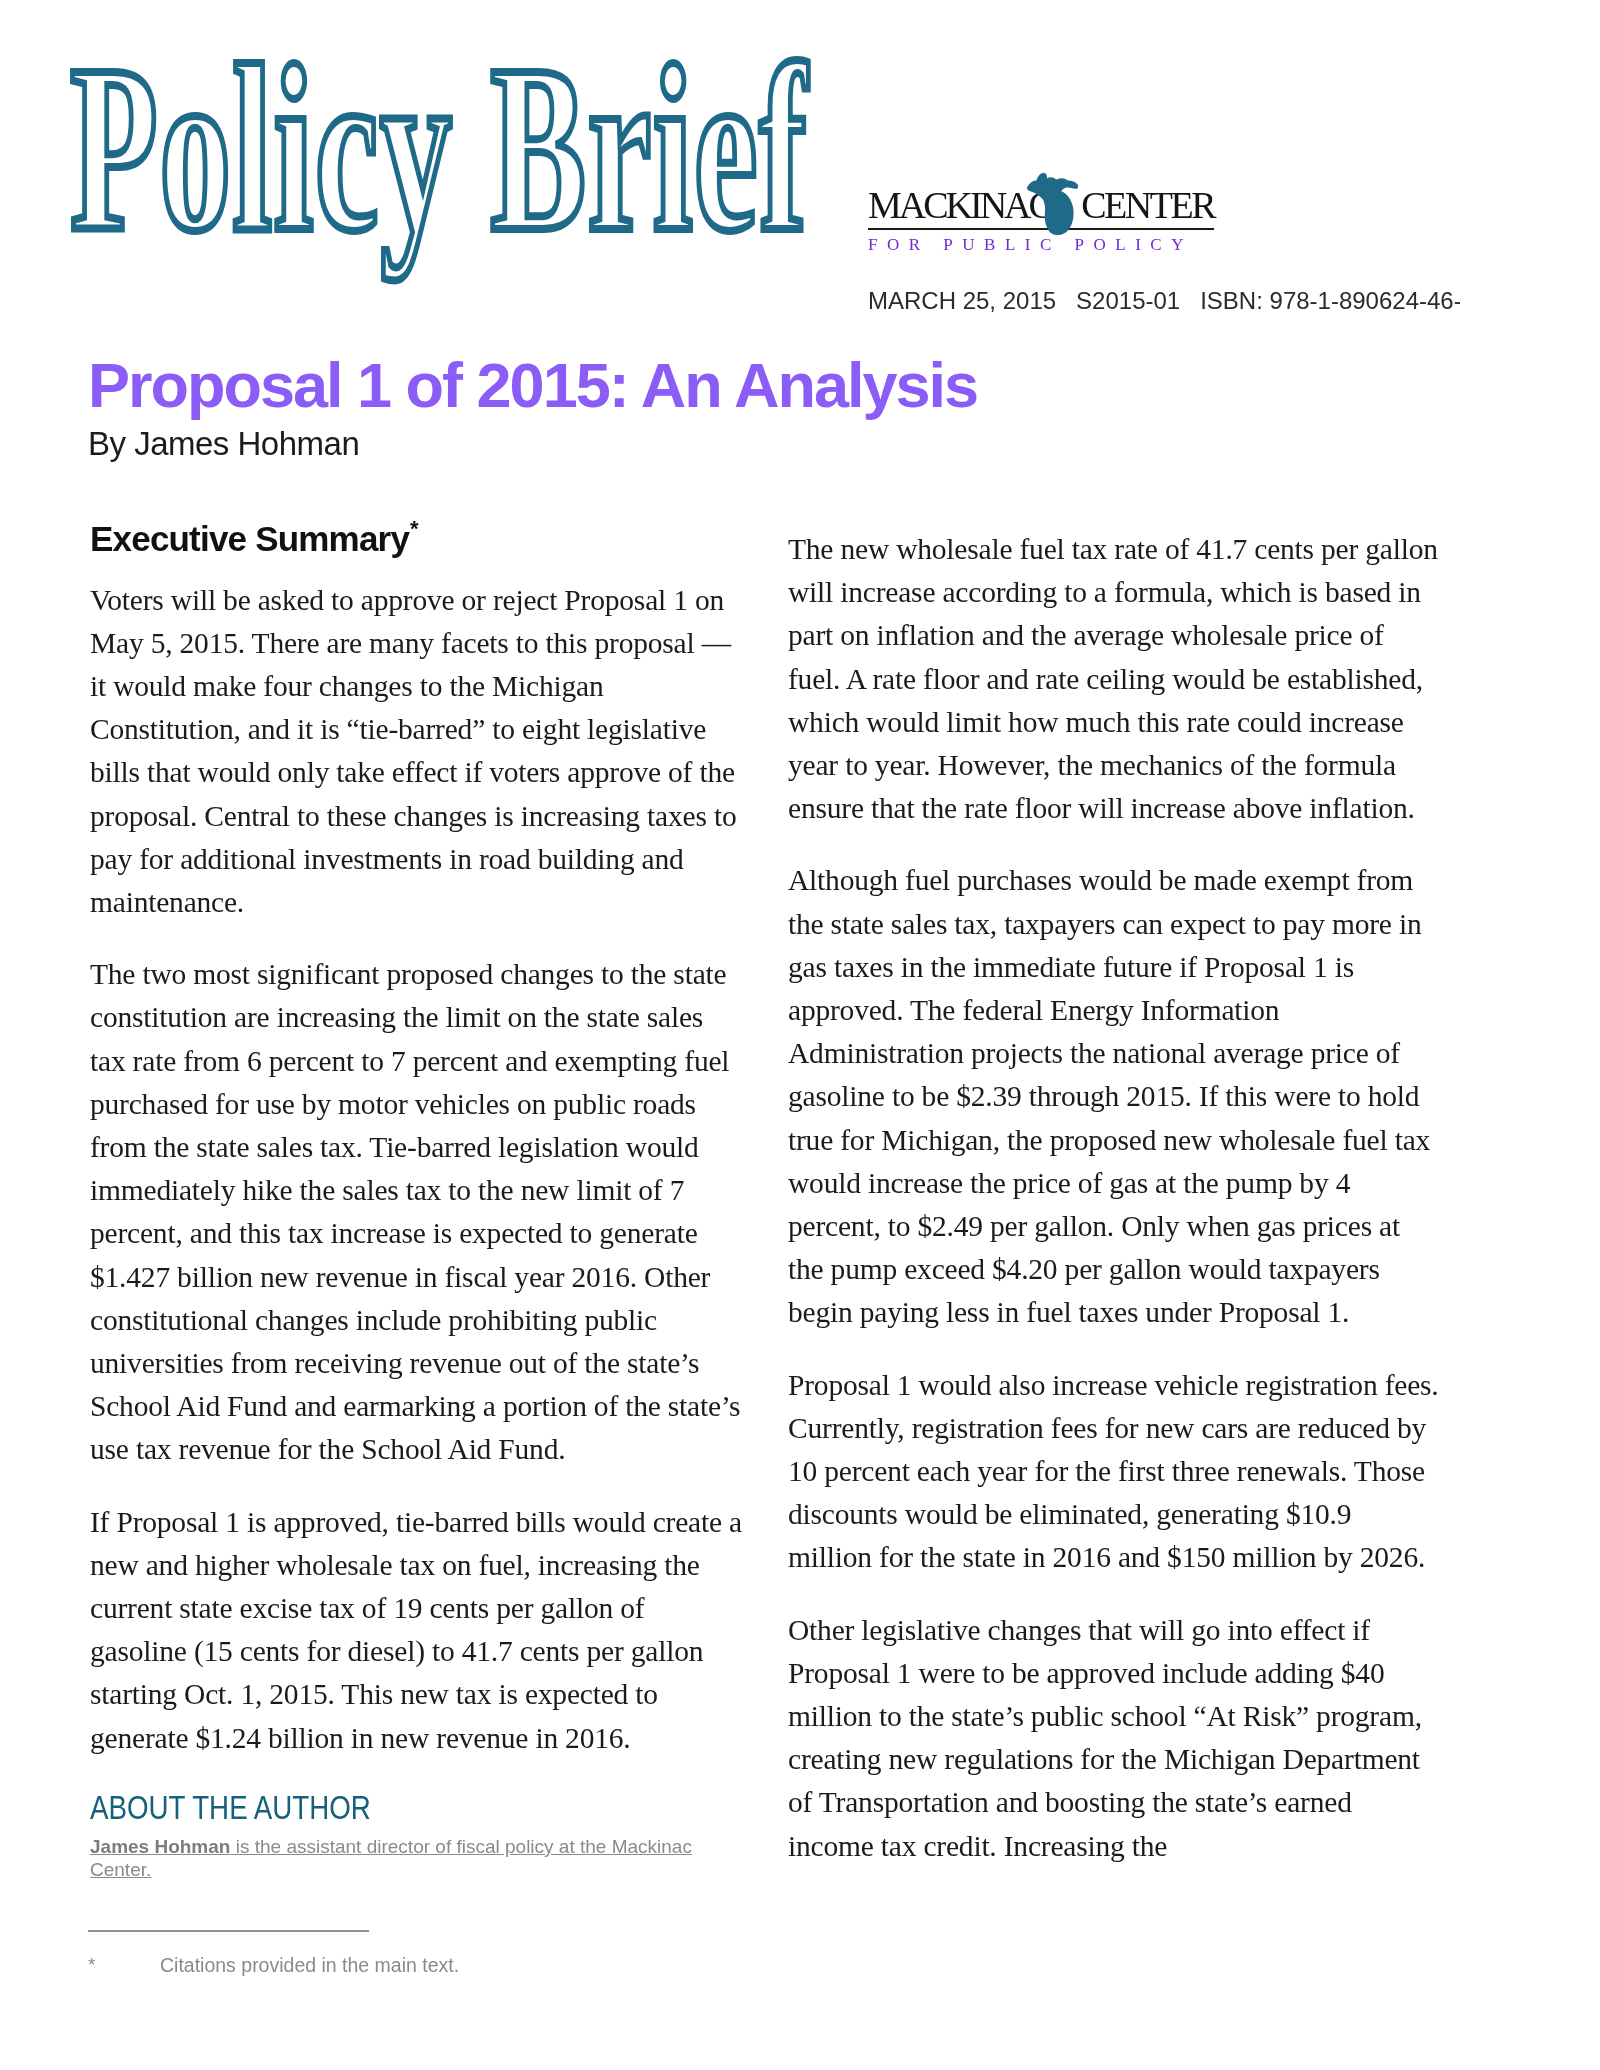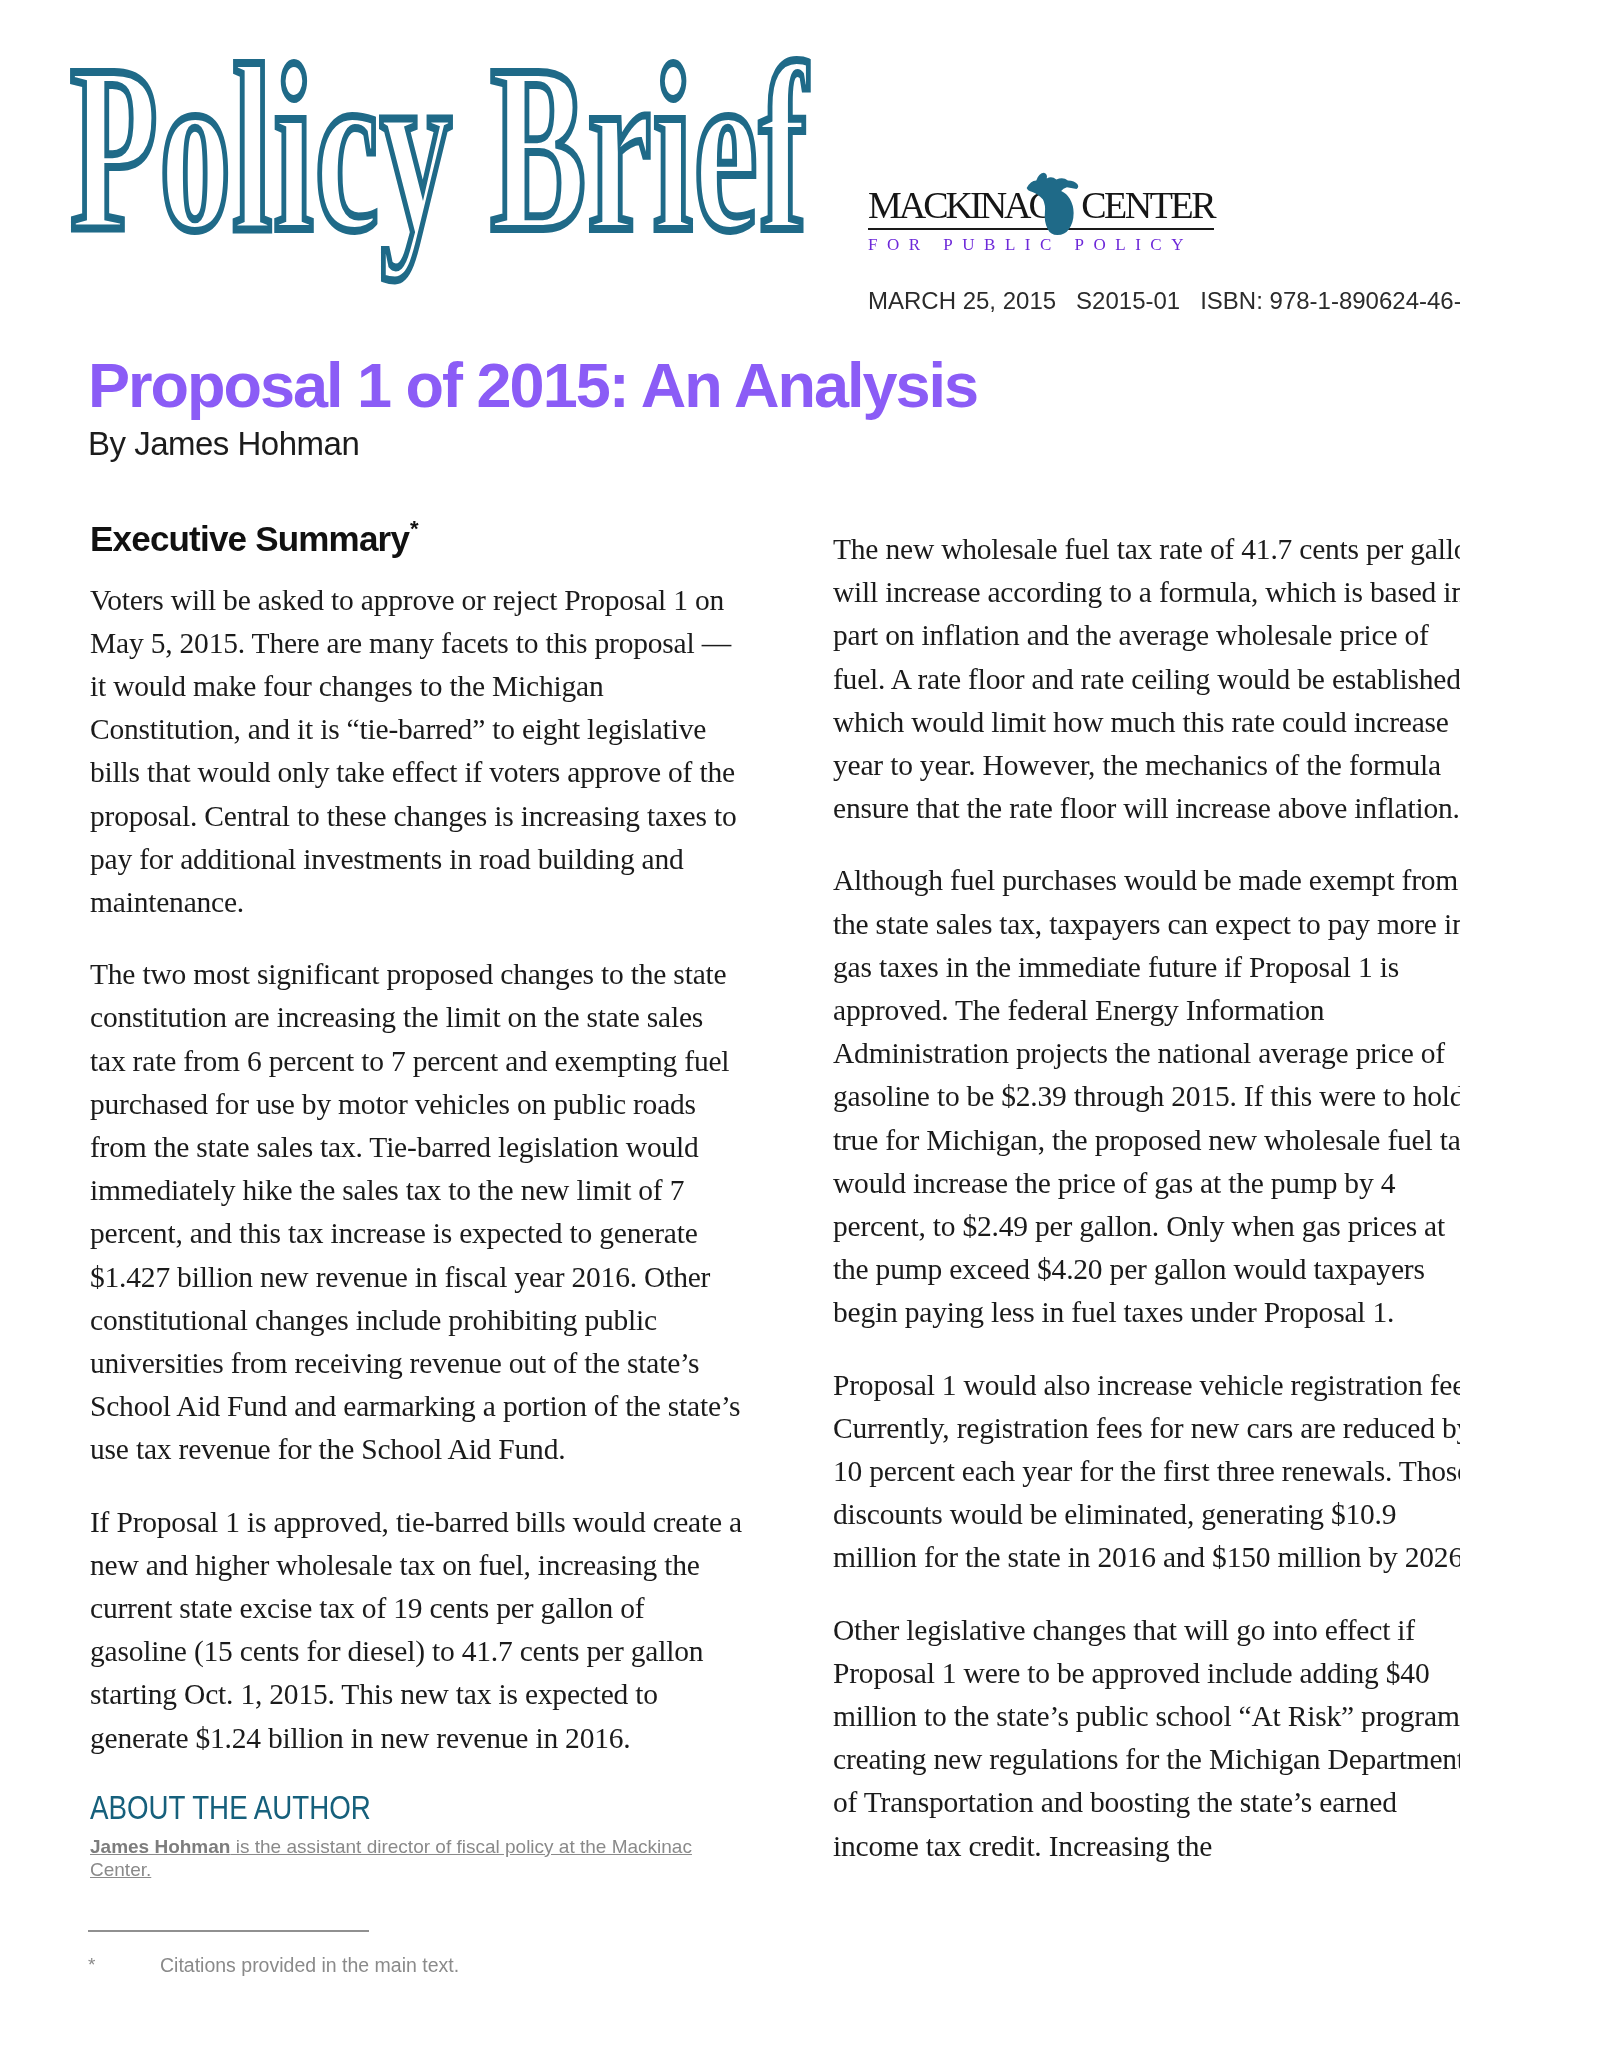--- a/index.html
+++ b/index.html
@@ -76,21 +76,21 @@
   }
   .article-byline {
     font-family:"Liberation Sans", sans-serif;
     font-size:33px; letter-spacing:-0.5px;
     color:#1c1c1c; margin-top:7px;
   }
 
   
   .columns {
     position:absolute; left:90px; top:516px;
-    width:1402px; display:flex; gap:89px;
+    width:1402px; display:flex; gap:44px;
   }
   .col { width:654px; }
   .col.right { padding-top:12px; }
 
   .exec-heading {
     font-family:"Liberation Sans", sans-serif;
     font-weight:700; font-size:35px; letter-spacing:-0.8px;
     color:#111111; line-height:1.3;
     margin-bottom:17px;
   }

